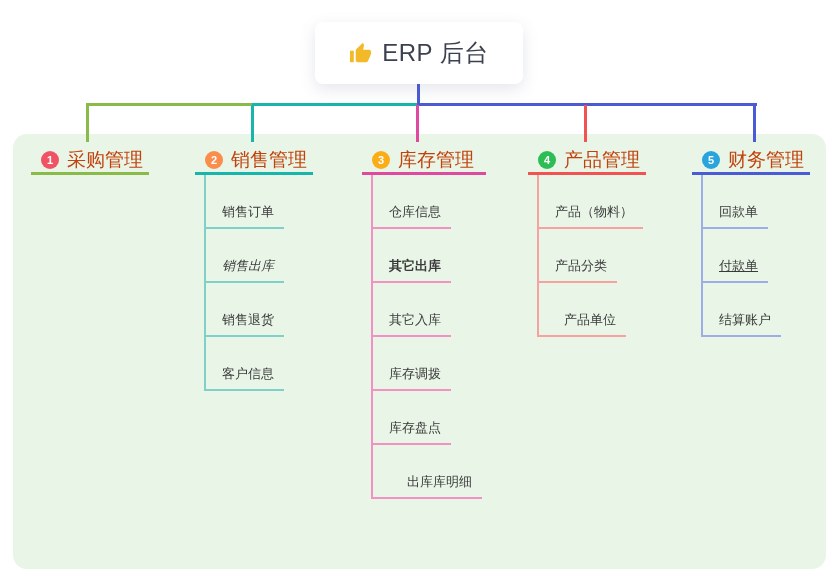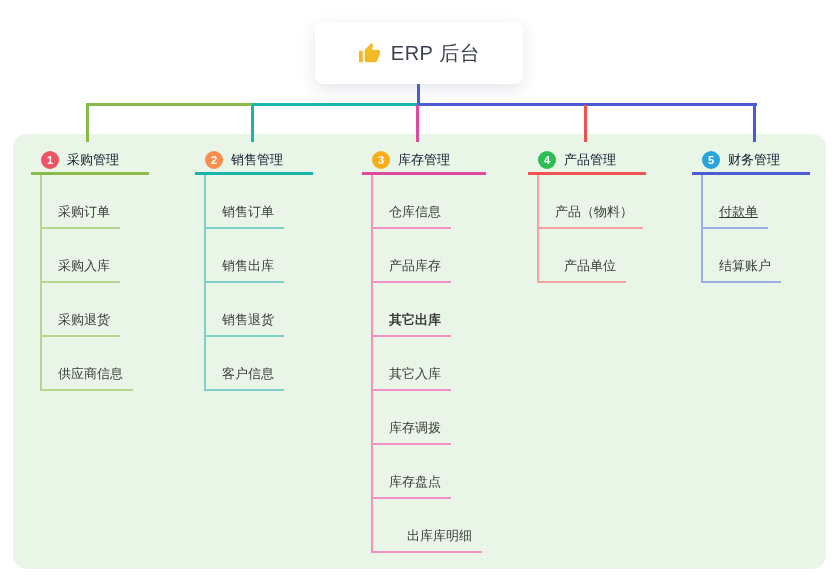--- a/index.html
+++ b/index.html
@@ -12,38 +12,38 @@
     position:absolute; left:13px; top:134px; width:813px; height:435px;
     border-radius:14px; z-index:0;
   }
   .root-node {
     position:absolute; left:315px; top:22px; width:208px; height:62px;
     background:#ffffff; border-radius:8px;
     box-shadow:0 5px 16px rgba(90,100,130,0.16);
     display:flex; align-items:center; justify-content:center; gap:10px;
     z-index:3;
   }
-  .root-label { font-size:20px; color:#3c4150; font-weight:500; letter-spacing:0.5px; }
+  .root-label { font-size:24px; color:#3c4150; font-weight:500; letter-spacing:0.5px; }
   .thumb-icon { width:23px; height:23px; display:block; }
   .conn { position:absolute; z-index:1; }
   .h-seg { top:103px; height:3px; }
   .root-stem { left:417px; top:84px; width:3px; height:21px; }
   .drop { top:105px; width:3px; height:37px; }
   .column { position:absolute; top:147px; z-index:2; }
   .branch-header {
     display:flex; align-items:center; gap:8px;
     height:28px; width:118px; box-sizing:border-box;
     padding-left:10px; border-bottom:3px solid #000;
   }
   .badge {
     width:18px; height:18px; border-radius:50%; flex:0 0 18px;
     color:#ffffff; font-size:11px; font-weight:bold;
     display:flex; align-items:center; justify-content:center;
   }
-  .branch-label { font-size:13px; color:#0f172a; white-space:nowrap;text-align:center; }
+  .branch-label { font-size:19px; color:#c2410c; white-space:nowrap;text-align:center; }
   .children { border-left:2px solid #000; margin-left:9px; }
   .child { height:54px; display:flex; align-items:flex-end; }
   .child-label {
     font-size:13px; color:#3a3a3a; white-space:nowrap;
     border-bottom:2px solid #000; padding:0 10px 6px 16px;
   }
 </style>
 </head>
 <body>
 
@@ -66,68 +66,51 @@
     </svg>
   </span>
   <span class="root-label">ERP 后台</span>
 </div>
 
 <div class="column" style="left:31px;">
   <div class="branch-header" style="border-bottom-color: rgb(138, 186, 74);">
     <span class="badge" style="background-color: rgb(239, 83, 100);">1</span>
     <span class="branch-label">采购管理</span>
   </div>
-  <div class="children" style="border-left-color: rgb(182, 215, 143);">
-    <div class="child">
-      <span class="child-label" style="border-bottom-color: rgb(182, 215, 143);">采购订单</span>
-    </div>
-    <div class="child">
-      <span class="child-label" style="border-bottom-color: rgb(182, 215, 143);">采购入库</span>
-    </div>
-    <div class="child">
-      <span class="child-label" style="border-bottom-color: rgb(182, 215, 143);">采购退货</span>
-    </div>
-    <div class="child">
-      <span class="child-label" style="border-bottom-color: rgb(182, 215, 143);">供应商信息</span>
-    </div>
-  </div>
 </div>
 
 <div class="column" style="left:195px;">
   <div class="branch-header" style="border-bottom-color: rgb(26, 181, 170);">
     <span class="badge" style="background-color: rgb(250, 140, 76);">2</span>
     <span class="branch-label">销售管理</span>
   </div>
   <div class="children" style="border-left-color: rgb(127, 208, 200);">
     <div class="child">
       <span class="child-label" style="border-bottom-color: rgb(127, 208, 200);">销售订单</span>
     </div>
     <div class="child">
-      <span class="child-label" style="border-bottom-color: rgb(127, 208, 200);">销售出库</span>
+      <span class="child-label" style="border-bottom-color: rgb(127, 208, 200); font-style: italic;">销售出库</span>
     </div>
     <div class="child">
       <span class="child-label" style="border-bottom-color: rgb(127, 208, 200);">销售退货</span>
     </div>
     <div class="child">
       <span class="child-label" style="border-bottom-color: rgb(127, 208, 200);">客户信息</span>
     </div>
   </div>
 </div>
 
 <div class="column" style="left:362px;">
   <div class="branch-header" style="width: 124px; border-bottom-color: rgb(223, 74, 158);">
     <span class="badge" style="background-color: rgb(251, 173, 24);">3</span>
     <span class="branch-label">库存管理</span>
   </div>
   <div class="children" style="border-left-color: rgb(241, 145, 196); text-align: center;">
     <div class="child">
       <span class="child-label" style="border-bottom-color: rgb(241, 145, 196);">仓库信息</span>
-    </div>
-    <div class="child">
-      <span class="child-label" style="border-bottom-color: rgb(241, 145, 196);">产品库存</span>
     </div>
     <div class="child">
       <span class="child-label" style="border-bottom-color: rgb(241, 145, 196); font-weight: bold;">其它出库</span>
     </div>
     <div class="child">
       <span class="child-label" style="border-bottom-color: rgb(241, 145, 196); margin-top: 15px;">其它入库</span>
     </div>
     <div class="child">
       <span class="child-label" style="border-bottom-color: rgb(241, 145, 196);">库存调拨</span>
     </div>
@@ -143,31 +126,37 @@
 <div class="column" style="left:528px;">
   <div class="branch-header" style="border-bottom-color: rgb(240, 83, 82);">
     <span class="badge" style="background-color: rgb(44, 189, 85);">4</span>
     <span class="branch-label">产品管理</span>
   </div>
   <div class="children" style="border-left-color: rgb(245, 162, 161);">
     <div class="child">
       <span class="child-label" style="border-bottom-color: rgb(245, 162, 161);">产品（物料）</span>
     </div>
     <div class="child">
+      <span class="child-label" style="border-bottom-color: rgb(245, 162, 161);">产品分类</span>
+    </div>
+    <div class="child">
       <span class="child-label" style="border-bottom-color: rgb(245, 162, 161); padding-left: 25px;">产品单位</span>
     </div>
   </div>
 </div>
 
 <div class="column" style="left:692px;">
   <div class="branch-header" style="border-bottom-color: rgb(75, 91, 214);">
     <span class="badge" style="background-color: rgb(42, 164, 220);">5</span>
     <span class="branch-label">财务管理</span>
   </div>
   <div class="children" style="border-left-color: rgb(157, 174, 230);">
     <div class="child">
+      <span class="child-label" style="border-bottom-color: rgb(157, 174, 230);">回款单</span>
+    </div>
+    <div class="child">
       <span class="child-label" style="border-bottom-color: rgb(157, 174, 230); text-decoration: underline;">付款单</span>
     </div>
     <div class="child">
       <span class="child-label" style="border-bottom-color: rgb(157, 174, 230);">结算账户</span>
     </div>
   </div>
 </div>
 
 </body></html>

